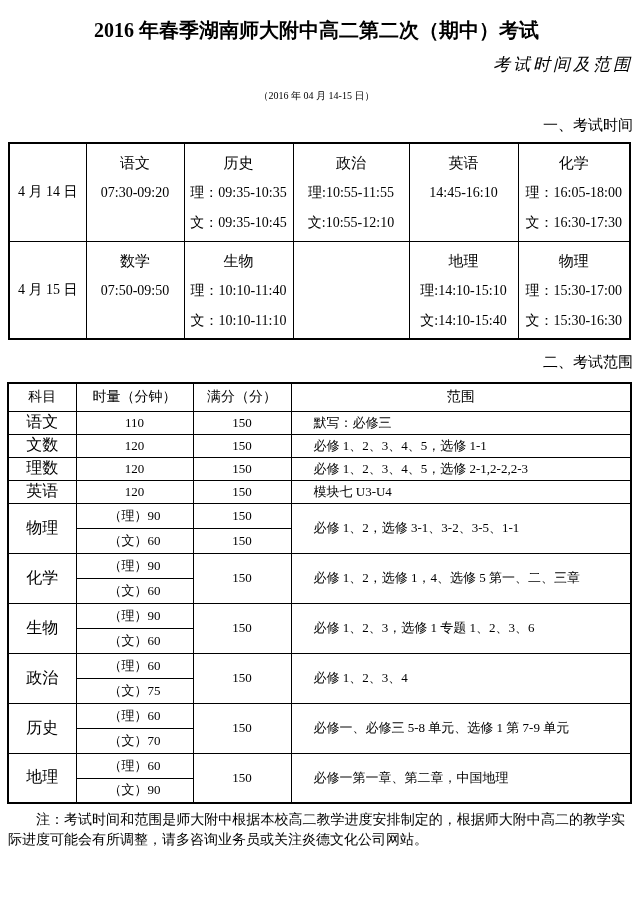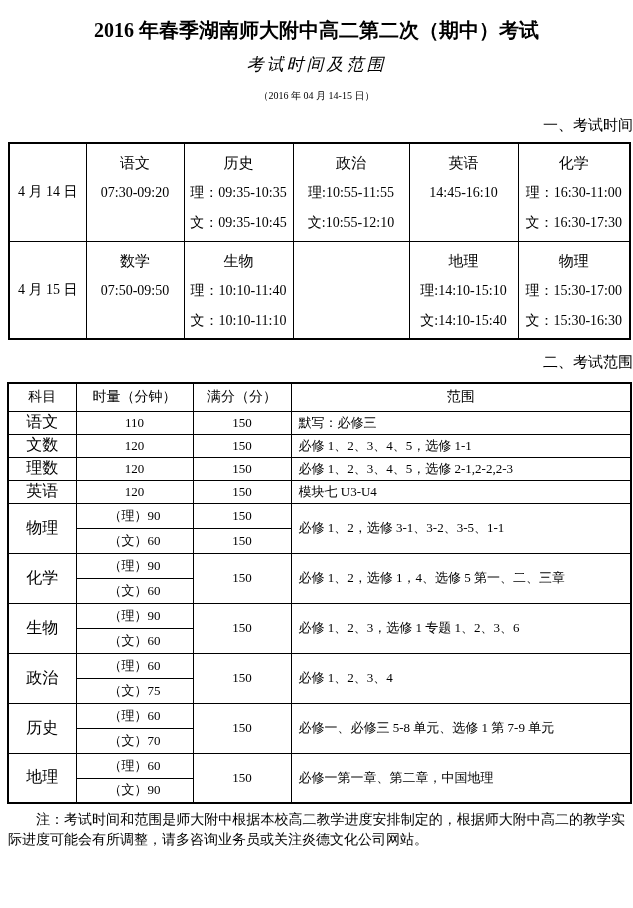--- a/index.html
+++ b/index.html
@@ -3,21 +3,21 @@
 <meta charset="utf-8">
 <style>
   * { margin:0; padding:0; box-sizing:border-box; }
   html,body { background:#ffffff; }
   body {
     width:633px; height:908px; overflow:hidden;
     color:#000;
     font-family:"Liberation Serif","DejaVu Serif",serif;
   }
   .title   { text-align:center; font-weight:bold; font-size:20px; margin-top:17px; }
-  .subtitle{ text-align:center; font-size:17px; font-style:italic; letter-spacing:3px; margin-top:9px; }
+  .subtitle{ text-align:right; font-size:17px; font-style:italic; letter-spacing:3px; margin-top:9px; }
   .dateline{ text-align:center; font-size:10px; margin-top:13px; }
   .section { font-size:15px; margin:13px 0 7px 38px;text-align:right; }
 
   table { border-collapse:collapse; table-layout:fixed; }
   td { border:1px solid #000; text-align:center; vertical-align:middle; font-size:15px; overflow:hidden; }
 
   
   .t1 { margin-left:8px; width:621px; border:2px solid #000; }
   .t1 .t1h td { height:50px; font-size:15px; }
   .t1 .t1r td { height:98px; }
@@ -25,21 +25,21 @@
   .t1 td.sched { vertical-align:top; padding-top:4px; }
   .t1 .slot { height:30px; line-height:30px; font-size:14px; white-space:nowrap; }
   .t1 .subj { font-size:15px; }
 
   
   .t2 { margin:10px 0 0 7px; width:623px; border:2px solid #000; }
   .t2 .t2h td { height:28px; font-size:14px; }
   .t2 .single td { height:23px; }
   .t2 .sub td { height:25px; }
   .t2 td { font-size:13px; white-space:nowrap; }
-  .t2 td.scope { text-align:left; padding-left:7px; }
+  .t2 td.scope { text-align:left; padding-left:22px; }
   .t2 td.subjc { font-size:16px; }
 
   .note { margin:6px 8px 0 8px; width:617px; font-size:14px; line-height:20px; text-indent:2em; text-align:justify; }
 </style>
 </head>
 <body>
 
 <div class="title">2016 年春季湖南师大附中高二第二次（期中）考试</div>
 <div class="subtitle">考试时间及范围</div>
 <div class="dateline">（2016 年 04 月 14-15 日）</div>
@@ -74,21 +74,21 @@
         <div class="slot">理:10:55-11:55</div>
         <div class="slot">文:10:55-12:10</div>
       </td>
       <td class="sched">
         <div class="slot subj">英语</div>
         <div class="slot">14:45-16:10</div>
         <div class="slot"></div>
       </td>
       <td class="sched">
         <div class="slot subj">化学</div>
-        <div class="slot">理：16:30-11:00</div>
+        <div class="slot">理：16:05-18:00</div>
         <div class="slot">文：16:30-17:30</div>
       </td>
     </tr>
 
     <tr class="t1r">
       <td class="datec">4 月 15 日</td>
       <td class="sched">
         <div class="slot subj">数学</div>
         <div class="slot">07:50-09:50</div>
         <div class="slot"></div>

